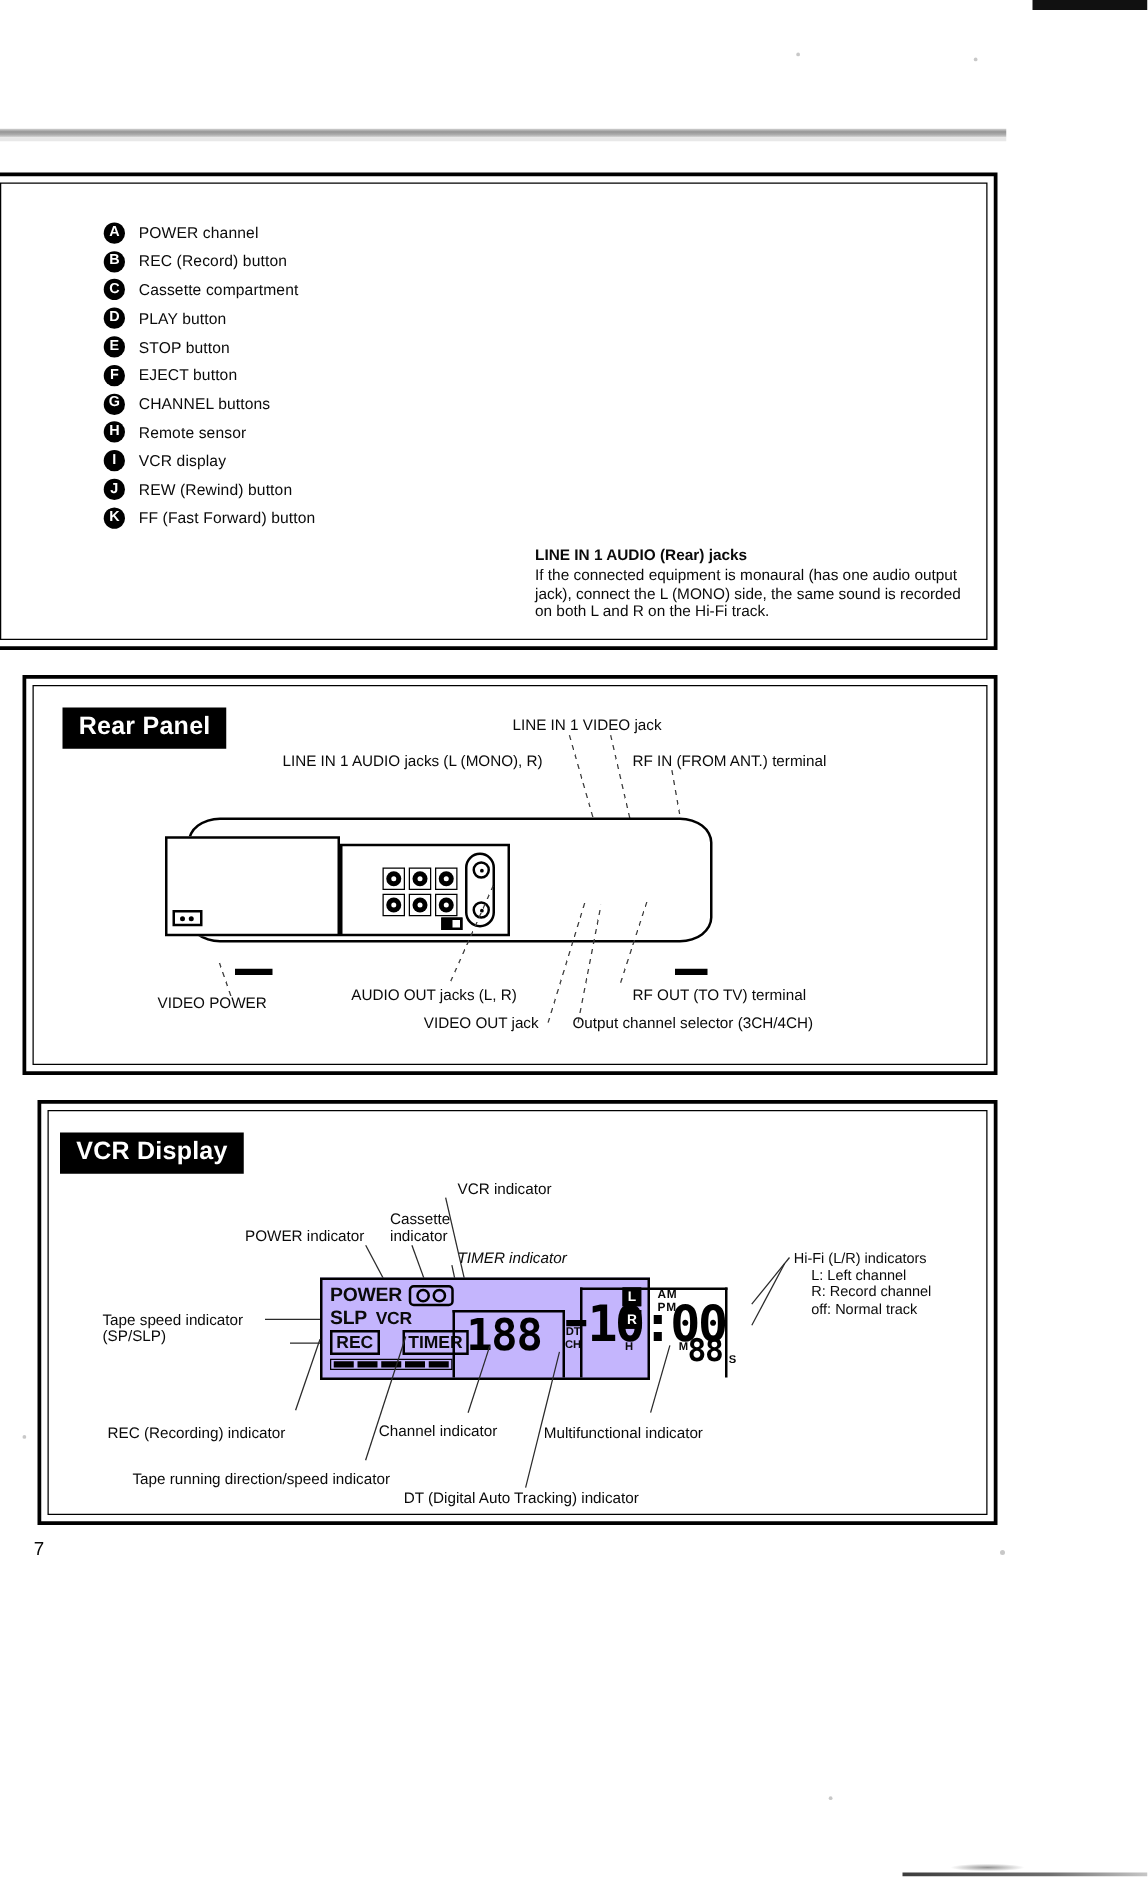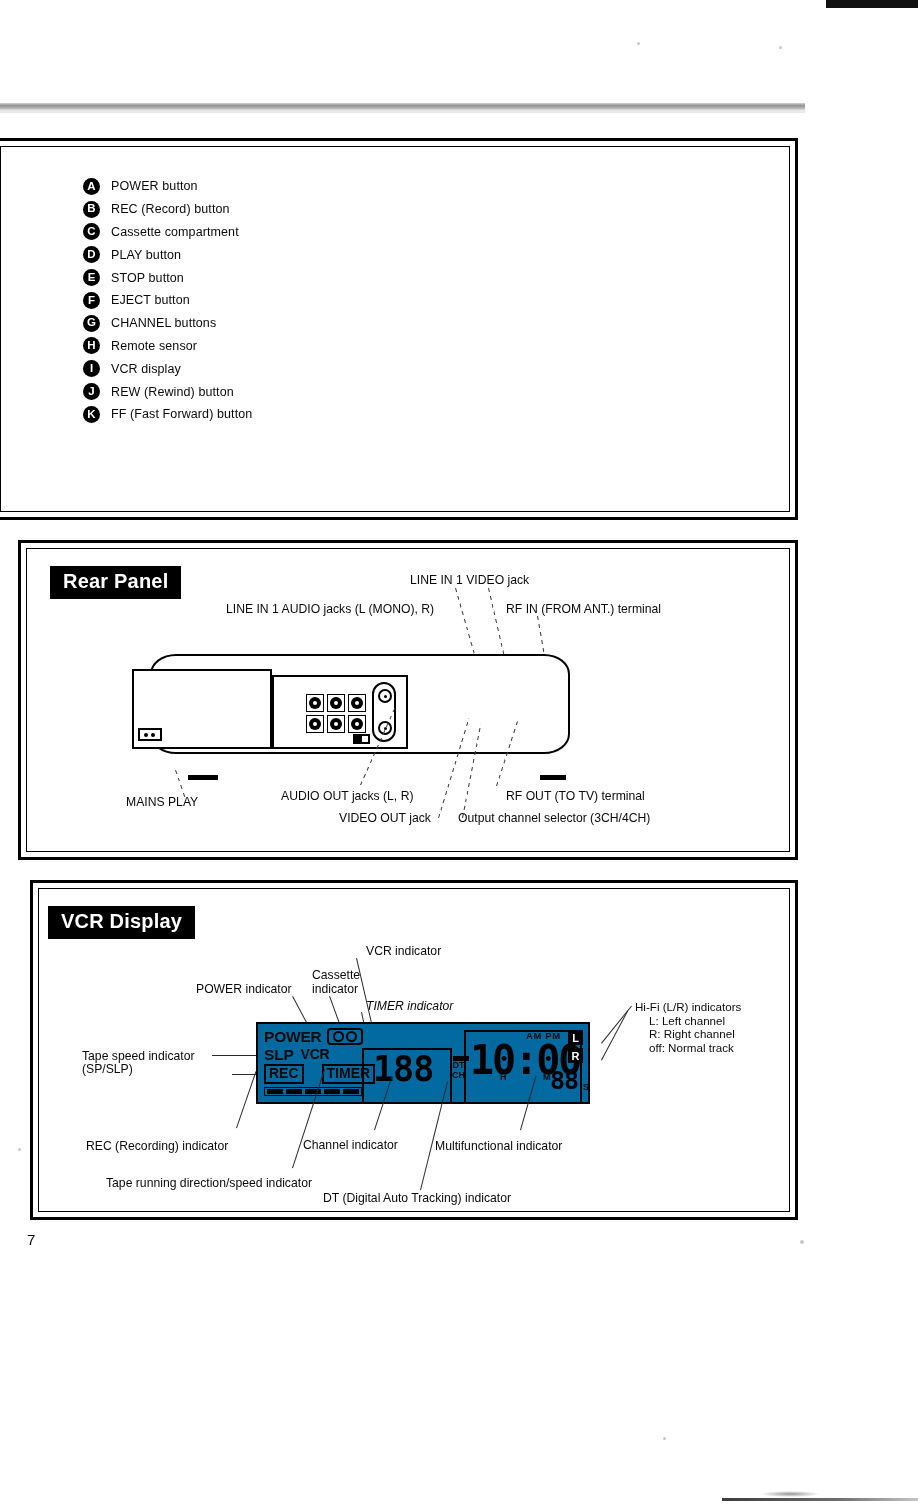--- a/index.html
+++ b/index.html
@@ -287,25 +287,25 @@
     bottom: -5px;
     height: 5px;
     background: #000;
   }
 
   
   #lcd {
     position: absolute;
     left: 256px;
     top: 1022px;
-    width: 334px;
+    width: 264px;
     height: 82px;
     border: 2px solid #000;
     box-sizing: border-box;
-    background: #0369a1;
+    background: #c4b5fd;
   }
   .lcd-left {
     position: absolute;
     left: 6px; top: 4px;
     width: 118px;
   }
   .lcd-word {
     font-size: 15.5px;
     font-weight: bold;
     letter-spacing: -.2px;
@@ -473,21 +473,21 @@
 <div class="speck" style="left:800px;top:1240px;width:4px;height:4px;"></div>
 <div class="speck" style="left:663px;top:1437px;width:3px;height:3px;"></div>
 <div class="speck" style="left:248px;top:647px;width:4px;height:4px;"></div>
 
 <div class="panel" id="panel-callouts">
   <div class="inner-rule"></div>
 
   <div class="callout-list">
     <div class="callout-row">
       <span class="badge">A</span>
-      <span class="callout-text">POWER button</span>
+      <span class="callout-text">POWER channel</span>
     </div>
     <div class="callout-row">
       <span class="badge">B</span>
       <span class="callout-text">REC (Record) button</span>
     </div>
     <div class="callout-row">
       <span class="badge">C</span>
       <span class="callout-text">Cassette compartment</span>
     </div>
     <div class="callout-row">
@@ -517,20 +517,26 @@
     <div class="callout-row">
       <span class="badge">J</span>
       <span class="callout-text">REW (Rewind) button</span>
     </div>
     <div class="callout-row">
       <span class="badge">K</span>
       <span class="callout-text">FF (Fast Forward) button</span>
     </div>
   </div>
 
+  <div class="note">
+    <div class="note-title">LINE IN 1 AUDIO (Rear) jacks</div>
+    <div class="note-body">If the connected equipment is monaural (has one audio output</div>
+    <div class="note-body">jack), connect the L (MONO) side, the same sound is recorded</div>
+    <div class="note-body">on both L and R on the Hi-Fi track.</div>
+  </div>
 </div>
 
 <div class="panel" id="panel-rear">
   <div class="inner-rule"></div>
 </div>
 
 <div class="section-tag" style="left:50px; top:566px;">Rear Panel</div>
 
 <div class="dlabel" style="left:410px; top:573px;">LINE IN 1 VIDEO jack</div>
 <div class="dlabel" style="left:226px; top:602px;">LINE IN 1 AUDIO jacks (L (MONO), R)</div>
@@ -581,21 +587,21 @@
   <div class="foot" style="left:78px; width:30px;"></div>
   <div class="foot" style="left:430px; width:26px;"></div>
 </div>
 
 <div class="leader dash" style="left:176px; top:770px; width:32px; transform:rotate(71deg);"></div>
 <div class="leader dash" style="left:360px; top:785px; width:86px; transform:rotate(-66deg);"></div>
 <div class="leader dash" style="left:438px; top:818px; width:104px; transform:rotate(-73deg);"></div>
 <div class="leader dash" style="left:462px; top:818px; width:96px; transform:rotate(-79deg);"></div>
 <div class="leader dash" style="left:496px; top:786px; width:68px; transform:rotate(-72deg);"></div>
 
-<div class="dlabel" style="left:126px; top:795px;">MAINS PLAY</div>
+<div class="dlabel" style="left:126px; top:795px;">VIDEO POWER</div>
 <div class="dlabel" style="left:281px; top:789px;">AUDIO OUT jacks (L, R)</div>
 <div class="dlabel" style="left:339px; top:811px;">VIDEO OUT jack</div>
 <div class="dlabel" style="left:458px; top:811px;">Output channel selector (3CH/4CH)</div>
 <div class="dlabel" style="left:506px; top:789px;">RF OUT (TO TV) terminal</div>
 
 <div class="panel" id="panel-display">
   <div class="inner-rule"></div>
 </div>
 
 <div class="section-tag" style="left:48px; top:906px;">VCR Display</div>
@@ -607,21 +613,21 @@
 <div class="dlabel" style="left:366px; top:999px;font-style:italic;">TIMER indicator</div>
 
 <div class="leader" style="left:293px; top:996px; width:36px; transform:rotate(62deg);"></div>
 <div class="leader" style="left:330px; top:996px; width:38px; transform:rotate(70deg);"></div>
 <div class="leader" style="left:357px; top:958px; width:80px; transform:rotate(77deg);"></div>
 <div class="leader" style="left:362px; top:1012px; width:60px; transform:rotate(78deg);"></div>
 
 <div class="hifi-block">
   <div class="ind">Hi-Fi (L/R) indicators</div>
   <div class="sub">L:   Left channel</div>
-  <div class="sub">R:  Right channel</div>
+  <div class="sub">R:  Record channel</div>
   <div class="sub">off: Normal track</div>
 </div>
 <div class="leader" style="left:601px; top:1043px; width:48px; transform:rotate(-51deg);"></div>
 <div class="leader" style="left:601px; top:1060px; width:56px; transform:rotate(-62deg);"></div>
 
 <div class="dlabel" style="left:82px; top:1049px;">Tape speed indicator</div>
 <div class="dlabel" style="left:82px; top:1062px;">(SP/SLP)</div>
 <div class="leader" style="left:212px; top:1055px; width:46px;"></div>
 <div class="leader" style="left:232px; top:1074px; width:26px;"></div>
 

